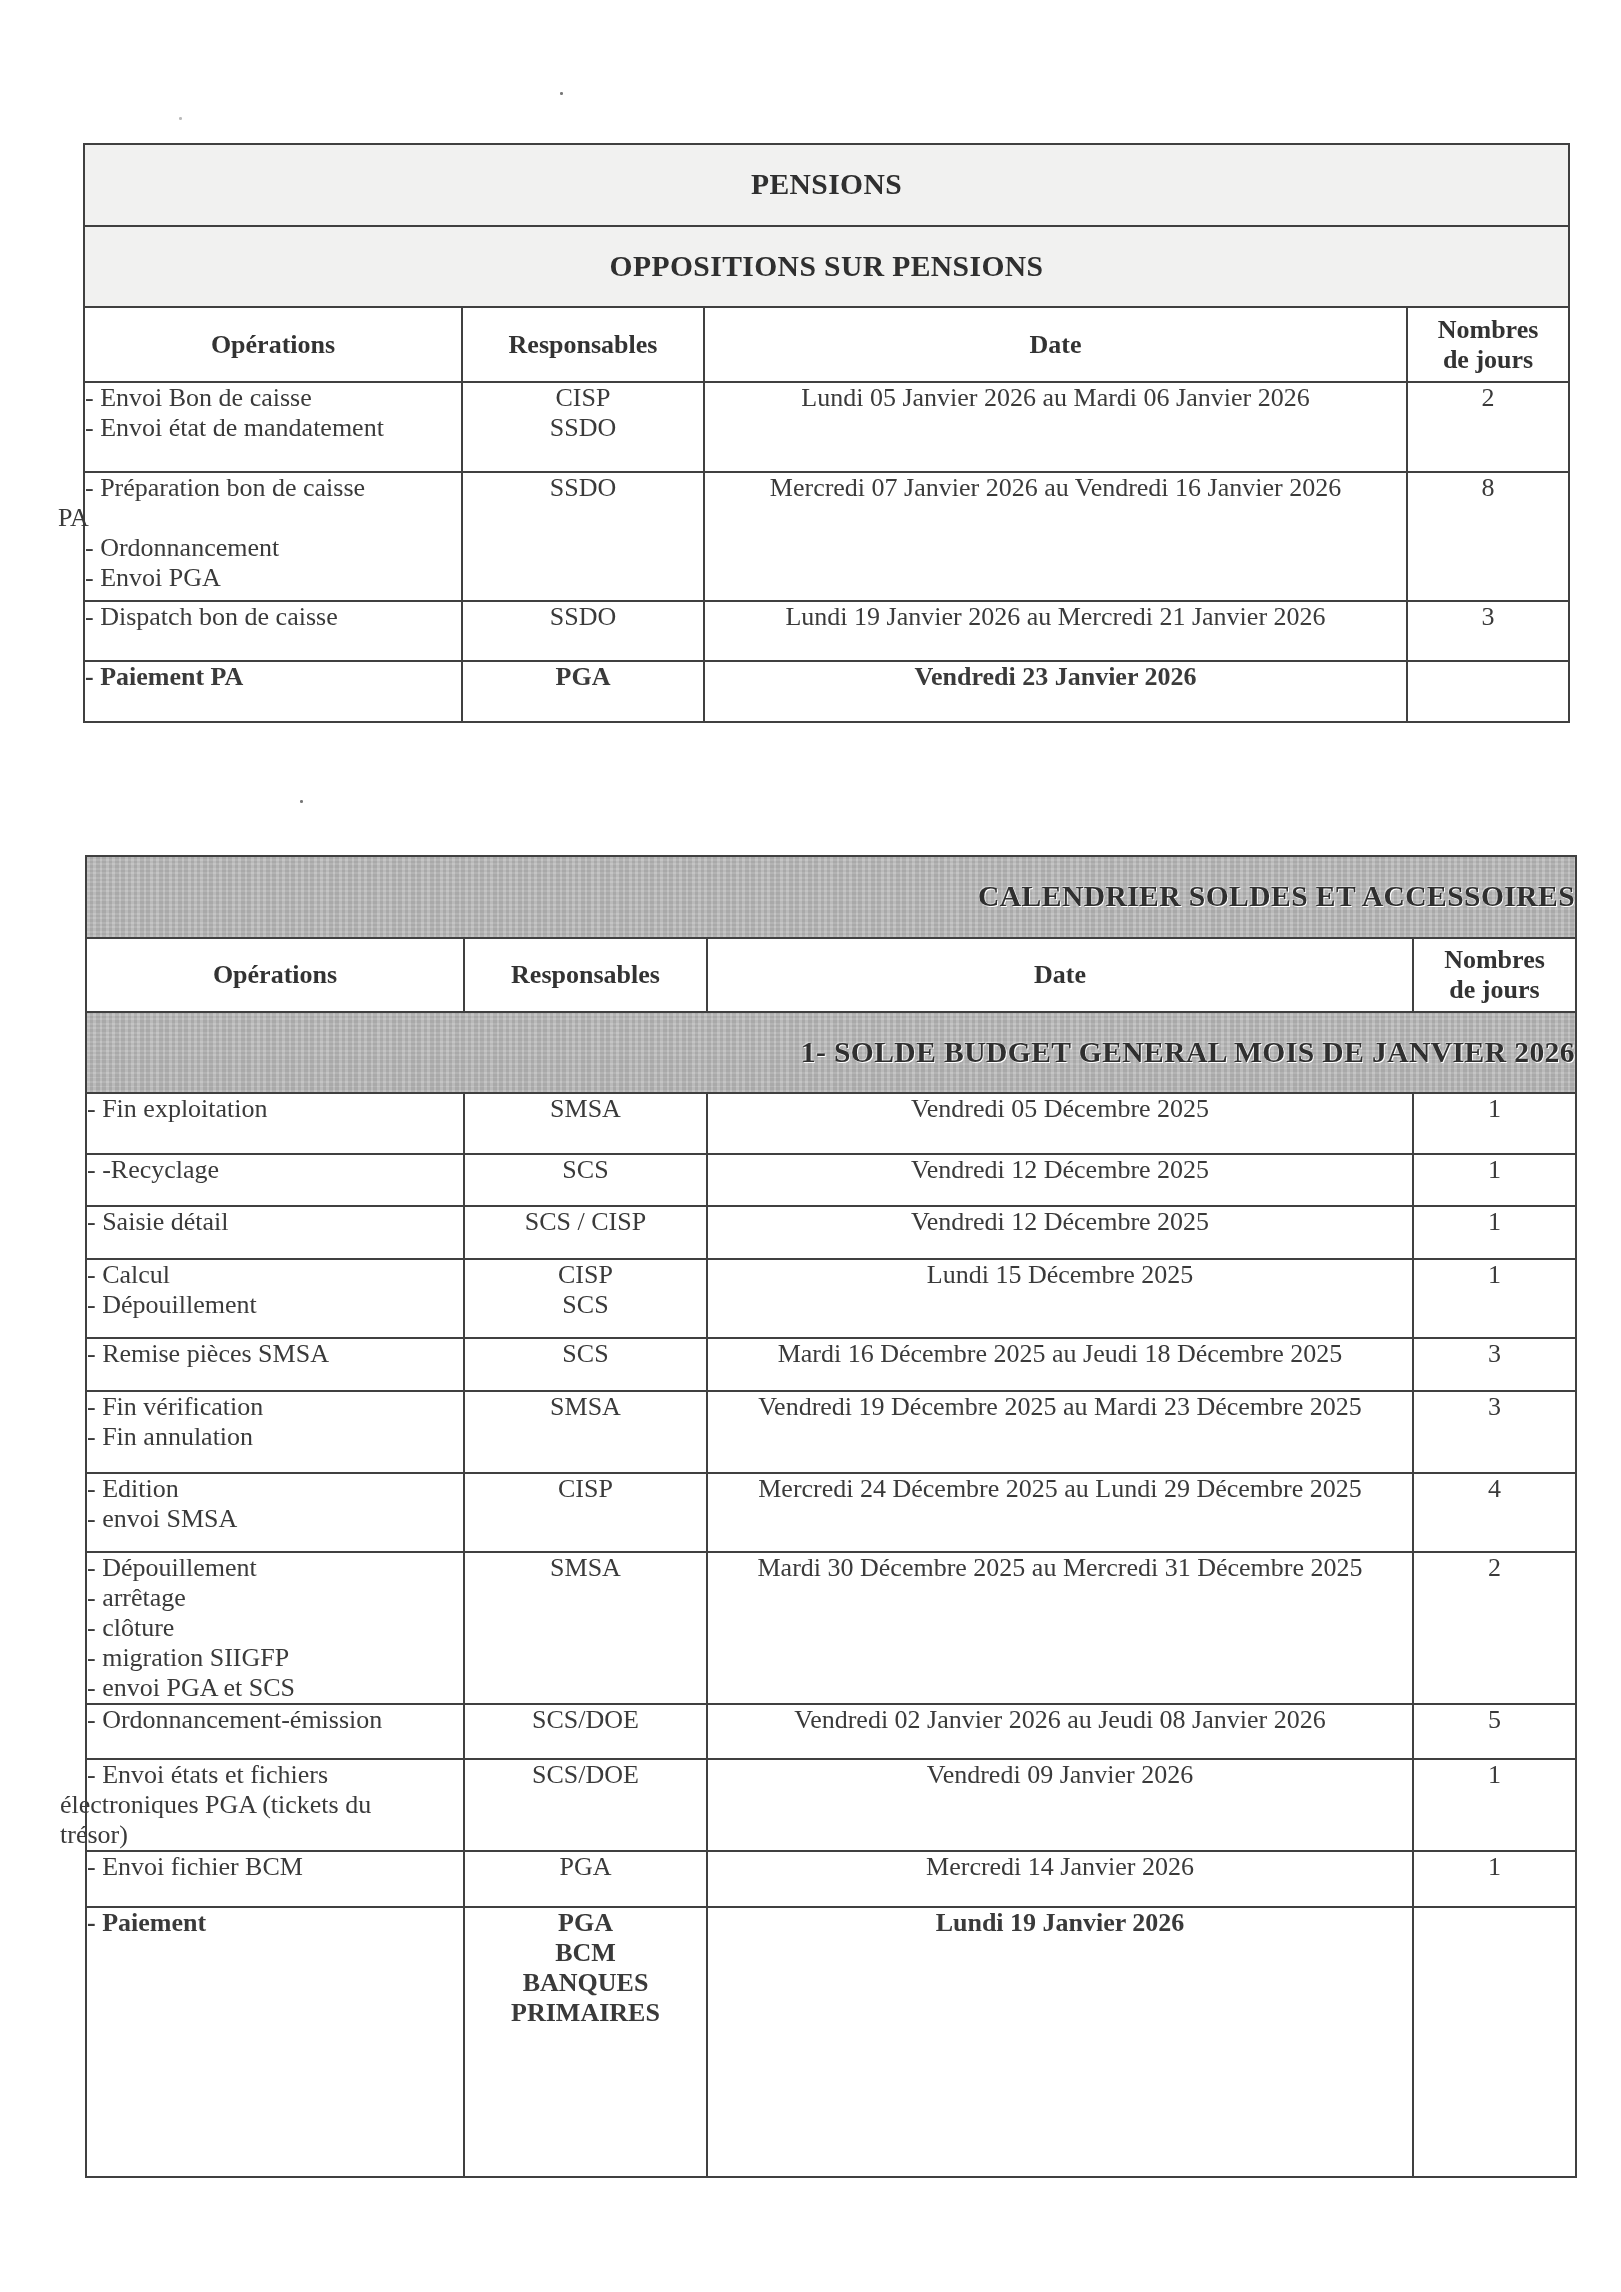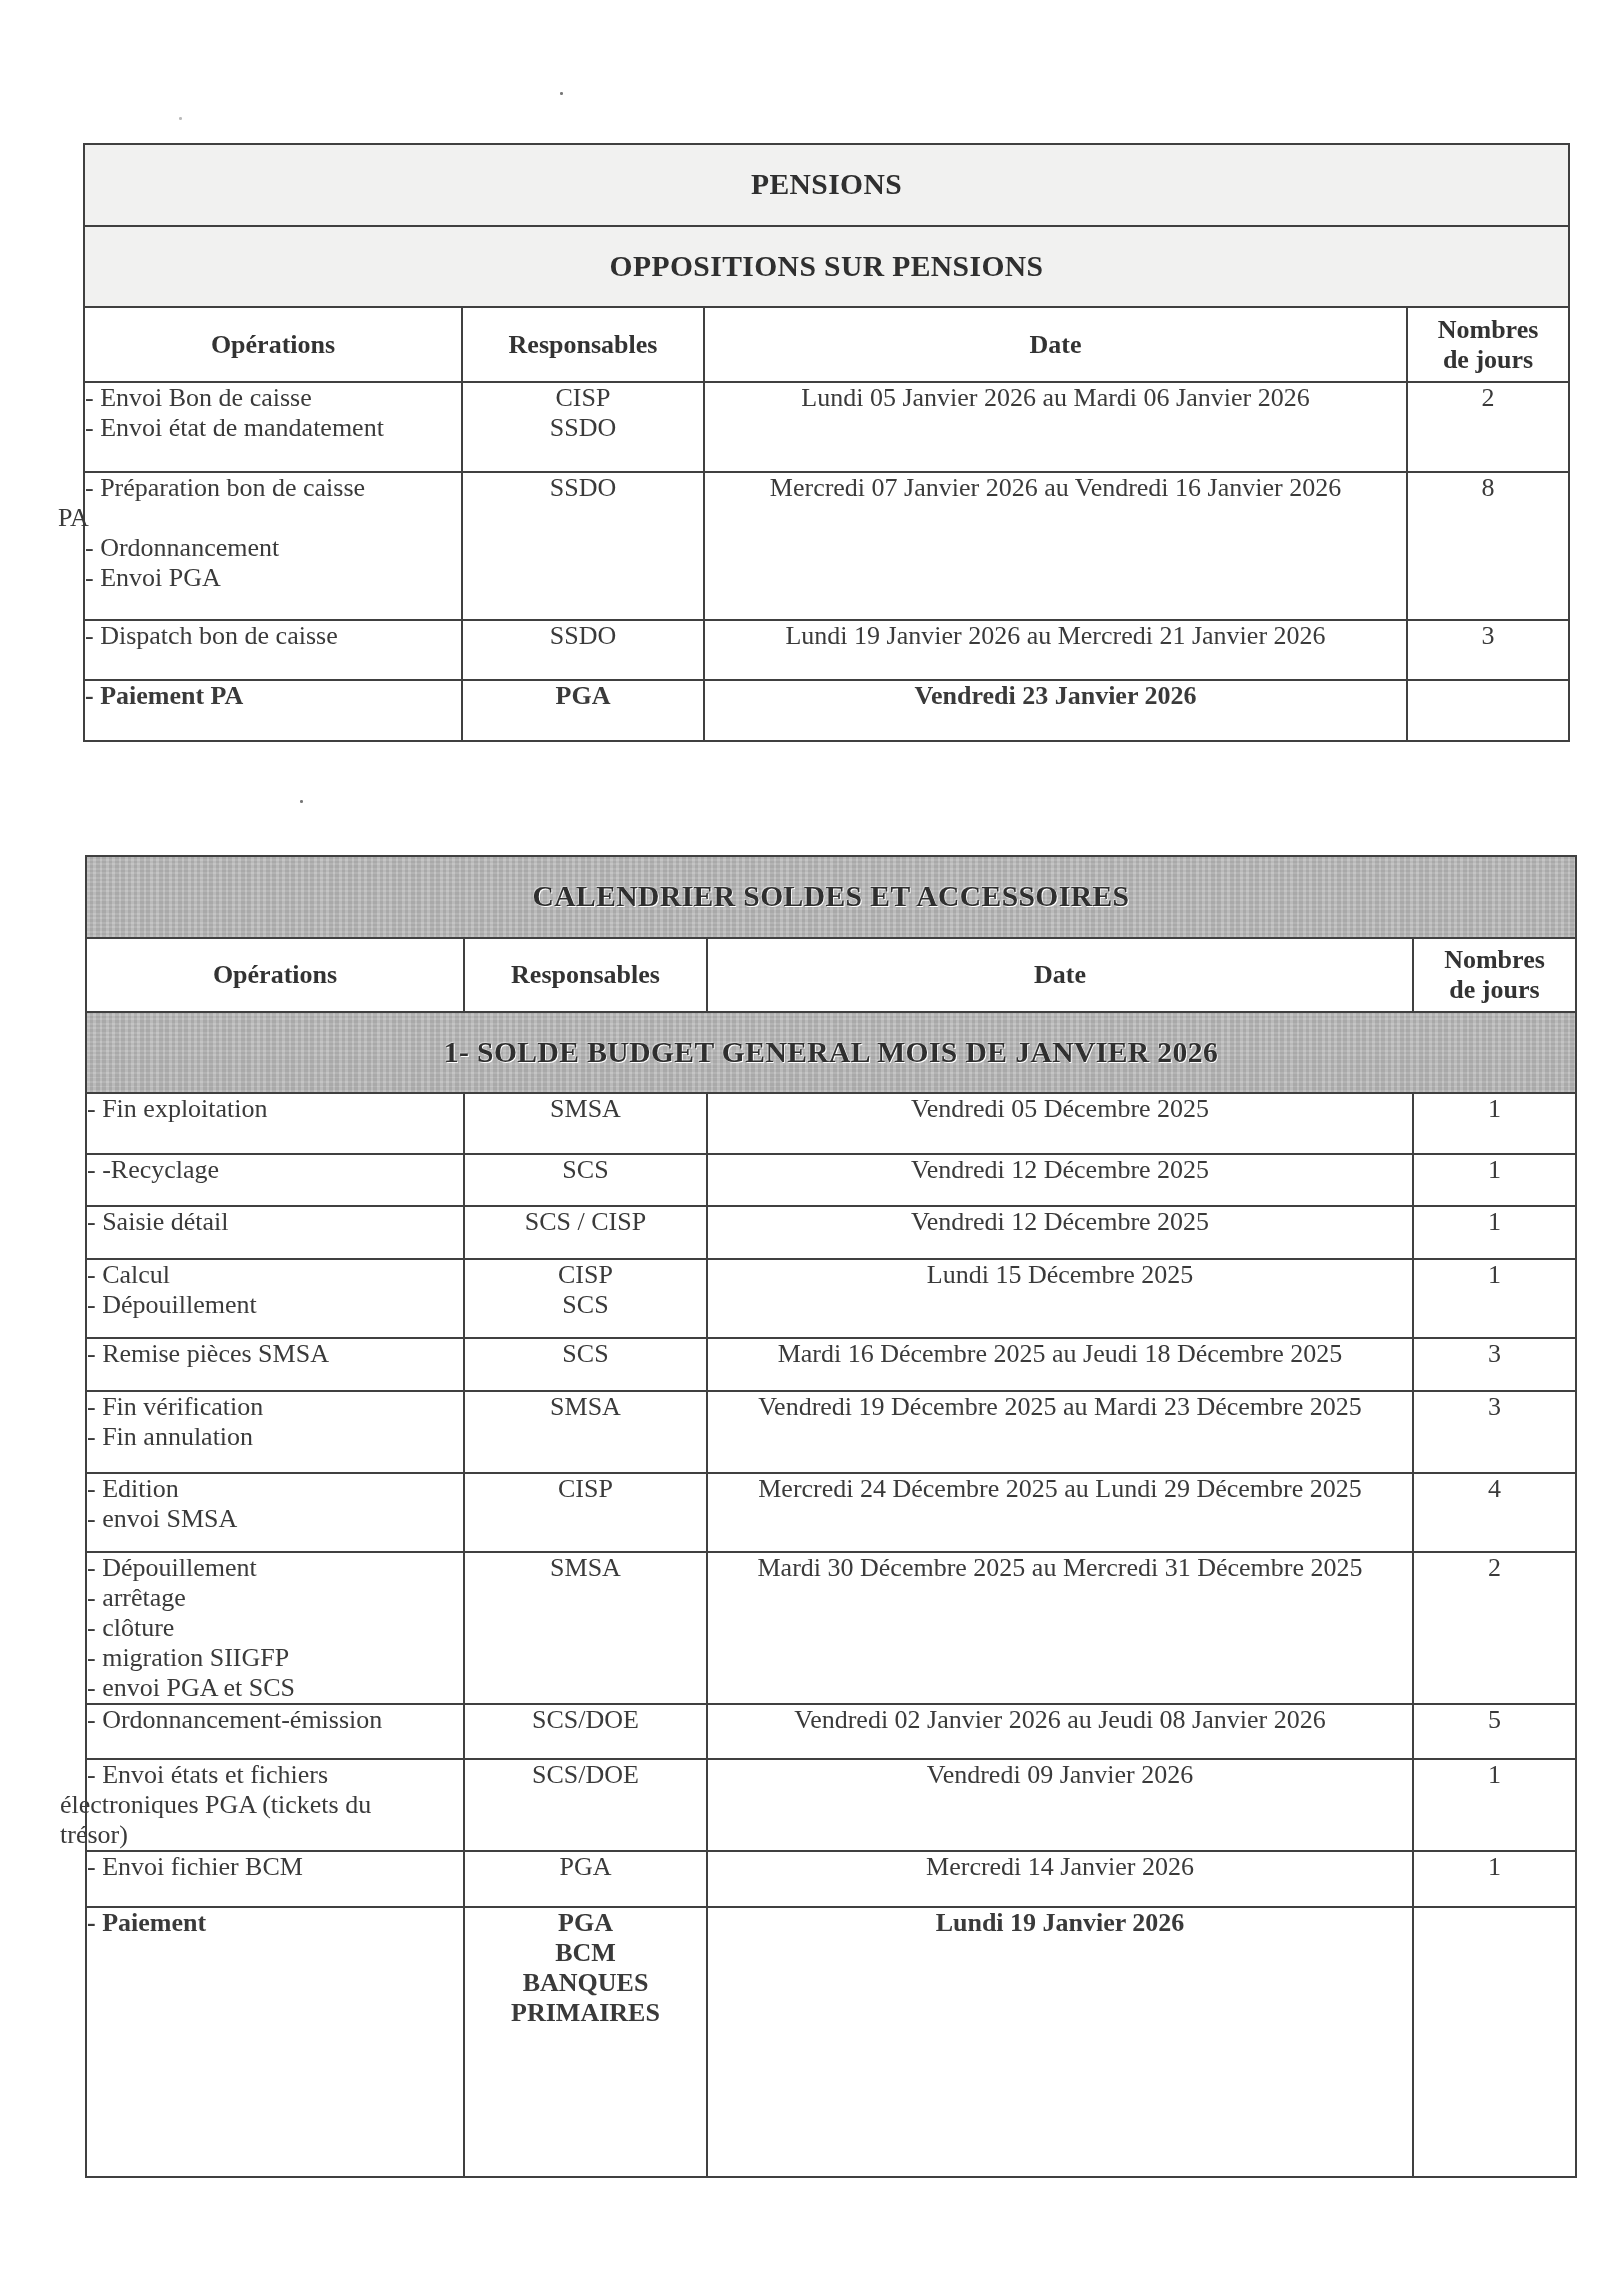--- a/index.html
+++ b/index.html
@@ -16,21 +16,21 @@
     font-size: 26px; line-height: 30px;
   }
   .t1 { left: 83px; top: 143px; width: 1485px; }
   .t2 { left: 85px; top: 855px; width: 1489px; }
   .banner-light { background: #f1f1f0; text-align: center; vertical-align: middle !important; }
   .banner-dark {
     background-color: #b9b9b9;
     background-image:
       repeating-linear-gradient(90deg, rgba(255,255,255,0.10) 0 2.7px, rgba(0,0,0,0.05) 2.7px 6.3px),
       repeating-linear-gradient(0deg, rgba(255,255,255,0.08) 0 1.8px, rgba(0,0,0,0.04) 1.8px 4.5px);
-    text-align: center; vertical-align: middle !important;
+    text-align: right; vertical-align: middle !important;
   }
   .banner-title { font-weight: bold; font-size: 29.6px; color: #2f2f2f; letter-spacing: 0.4px; }
   .banner-title.shadow { text-shadow: 0.9px 0.9px 0 #fff, -0.9px -0.9px 0 rgba(255,255,255,0.4); }
   td.hdr { text-align: center; vertical-align: middle !important; font-weight: bold; font-size: 26px; color: #333; }
   td.ops { padding: 12.5px 9px 9px 36px; }
   td.ops .line { display: block; }
   td.ops .line.noindent { margin-left: -27px; }
   td.resp { text-align: center; padding-top: 12.5px; }
   td.resp .line { display: block; }
   td.date { text-align: center; padding-top: 12.5px; }
@@ -79,21 +79,21 @@
           <span class="line">-  Envoi Bon de caisse</span>
           <span class="line">-  Envoi état de mandatement</span>
         </td>
         <td class="resp">
           <span class="line">CISP</span>
           <span class="line">SSDO</span>
         </td>
         <td class="date">Lundi 05 Janvier 2026 au Mardi 06 Janvier 2026</td>
         <td class="days">2</td>
       </tr>
-      <tr style="height: 148px;">
+      <tr style="height: 129px;">
         <td class="ops">
           <span class="line">-  Préparation bon de caisse</span>
           <span class="line noindent">PA</span>
           <span class="line">-  Ordonnancement</span>
           <span class="line">-  Envoi PGA</span>
         </td>
         <td class="resp">
           <span class="line">SSDO</span>
         </td>
         <td class="date">Mercredi 07 Janvier 2026 au Vendredi 16 Janvier 2026</td>

